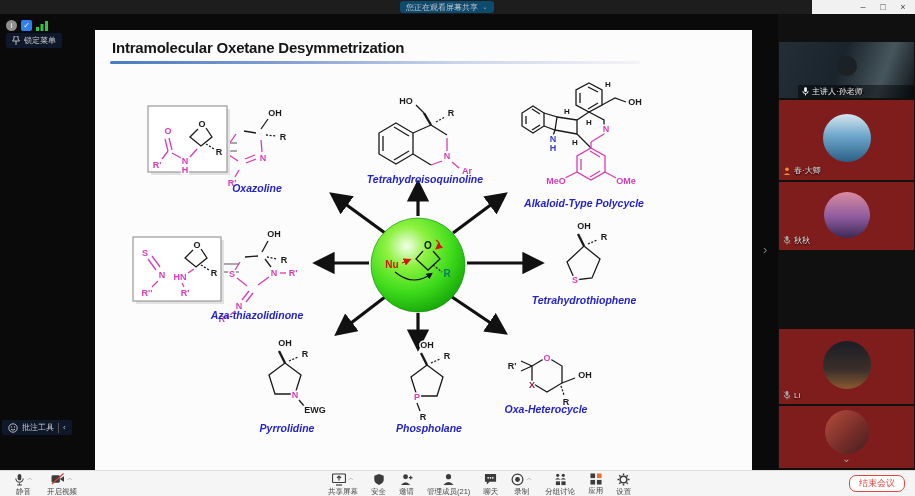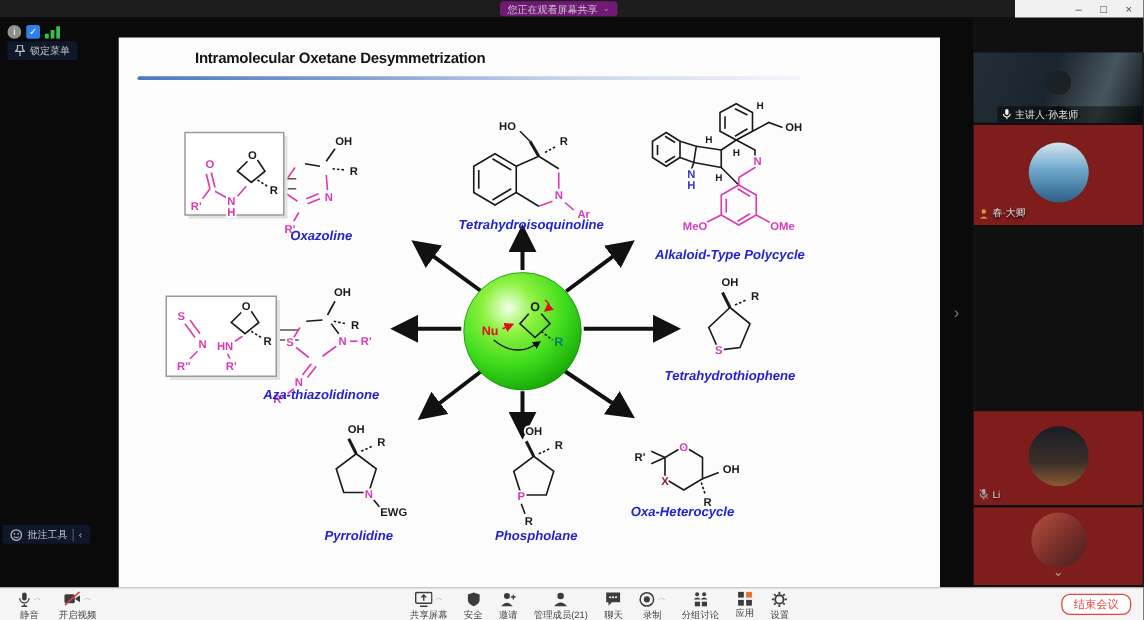--- a/index.html
+++ b/index.html
@@ -1,21 +1,21 @@
 <!DOCTYPE html>
 <html><head>
 <meta charset="utf-8">
 <style>
   * { margin:0; padding:0; box-sizing:border-box; }
   body { background:#222; font-family:"Liberation Sans", sans-serif; }
   .app { position:relative; width:915px; height:496px; background:#000; overflow:hidden; }
 
   
   .titlebar { position:absolute; left:0; top:0; width:812px; height:14px; background:#1d1d1d; }
-  .share-pill { position:absolute; left:400px; top:1px; height:12px; background:#701a75; border-radius:3px;
+  .share-pill { position:absolute; left:400px; top:1px; height:12px; background:#0c4a6e; border-radius:3px;
     display:flex; align-items:center; gap:4px; padding:0 6px; color:#c9c9c9; font-size:8px; white-space:nowrap; }
   .share-pill .caret { font-size:7px; color:#9a9a9a; }
 
   .header-light { position:absolute; left:812px; top:0; width:103px; height:42px; background:#f1f1f1; border-bottom:1px solid #ddd; }
   .win-controls { position:absolute; right:3px; top:1px; display:flex; gap:2px; }
   .win-controls span { width:18px; height:12px; font-size:9px; color:#444; text-align:center; line-height:12px; cursor:default; }
   .hdr-row { position:absolute; left:4px; top:21px; width:96px; display:flex; align-items:center; gap:3px; }
   .timer { font-size:9px; color:#555; }
   .view-btn { display:flex; align-items:center; gap:2px; border:1px solid #c2c2c2; background:#fff; border-radius:2px;
     padding:1px 3px; font-size:8px; color:#333; white-space:nowrap; }
@@ -28,21 +28,21 @@
   .ico-shield { width:11px; height:11px; border-radius:2px; background:#2f80ed; color:#fff; font-size:8px; text-align:center; line-height:11px; }
   .pill-dark { position:absolute; background:#0f172a; border-radius:2px; color:#c8c8c8; font-size:8px;
     display:flex; align-items:center; gap:4px; padding:2px 6px; }
   .pin-pill { left:6px; top:19px; }
   .annot-pill { left:2px; top:406px; }
   .annot-pill .div { width:1px; height:10px; background:#555; }
   .collapse-handle { position:absolute; left:763px; top:228px; color:#7a7a7a; font-size:13px; }
 
   
   .slide { position:absolute; left:95px; top:16px; width:657px; height:440px; background:#fcfcfc; }
-  .slide-title { position:absolute; left:17px; top:9px; font-size:12px; font-weight:bold; color:#151515; letter-spacing:-0.2px;margin-left:44px; }
+  .slide-title { position:absolute; left:17px; top:9px; font-size:15px; font-weight:bold; color:#151515; letter-spacing:-0.2px; }
   .title-underline { position:absolute; left:15px; top:31px; width:530px; height:3px; border-radius:2px;
     background:linear-gradient(90deg,#4a7ac2 0%,#7d9bd0 30%,#c9d4ea 65%,#f5f3f9 100%); }
   svg.scheme { position:absolute; left:0; top:42px; }
   svg.scheme text { font-family:"Liberation Sans", sans-serif; }
   .atom { font-size:9px; font-weight:bold; fill:#1a1a1a; paint-order:stroke; stroke:#fcfcfc; stroke-width:3px; }
   .atom.pk { fill:#d83cb4; }
   .atom.bl { fill:#3a3ad0; }
   .atom.dr { fill:#8a1f3d; }
   .atom.sm { font-size:8px; }
   .prod { font-size:10.5px; font-weight:bold; font-style:italic; fill:#2323cd; text-anchor:middle; }
@@ -405,20 +405,31 @@
       <span class="avatar av1"></span>
       <div class="tile-label">
         <svg width="8" height="8" viewBox="0 0 8 8">
             <circle cx="4" cy="2.2" r="1.8" fill="#e8923a"></circle>
             <path d="M0.8,8 q3.2,-3.6 6.4,0 z" fill="#e8923a"></path>
           </svg>
         <span>春·大卿</span>
       </div>
     </div>
 
+    <div class="tile" style="top:168px;height:68px;">
+      <span class="avatar av2"></span>
+      <div class="tile-label">
+        <svg width="8" height="9" viewBox="0 0 8 10">
+            <rect x="2.5" y="0" width="3" height="5.5" rx="1.5" fill="#aaa"></rect>
+            <path d="M1,4.5 a3,3 0 0 0 6,0 M4,7.5 v2" stroke="#aaa" stroke-width="1" fill="none"></path>
+            <line x1="0.5" y1="0.5" x2="7.5" y2="8.5" stroke="#888" stroke-width="1"></line>
+          </svg>
+        <span>秋秋</span>
+      </div>
+    </div>
 
 
     <div class="tile" style="top:315px;height:75px;">
       <span class="avatar av4"></span>
       <div class="tile-label">
         <svg width="8" height="9" viewBox="0 0 8 10">
             <rect x="2.5" y="0" width="3" height="5.5" rx="1.5" fill="#aaa"></rect>
             <path d="M1,4.5 a3,3 0 0 0 6,0 M4,7.5 v2" stroke="#aaa" stroke-width="1" fill="none"></path>
             <line x1="0.5" y1="0.5" x2="7.5" y2="8.5" stroke="#888" stroke-width="1"></line>
           </svg>

